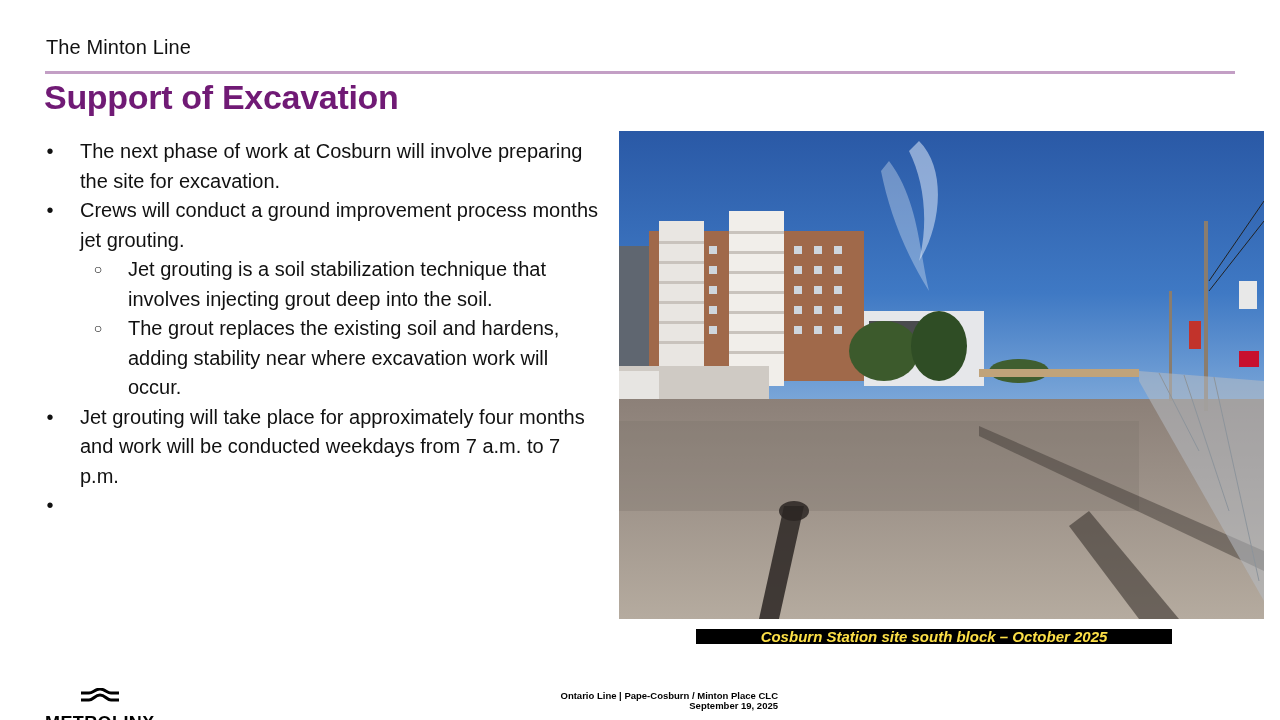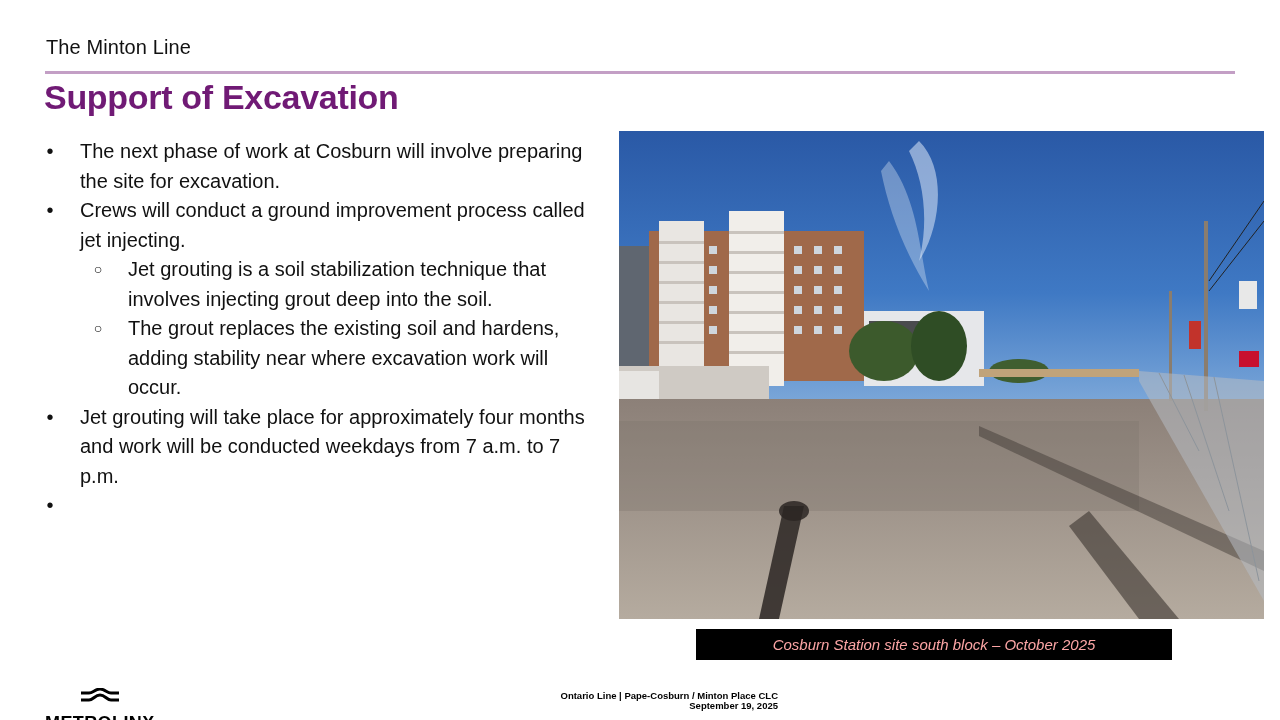--- a/index.html
+++ b/index.html
@@ -33,23 +33,23 @@
       position: absolute; top: 0; display: inline-block; width: 20px; text-align: center;
     }
     .bullets li.l1 .marker { left: 0; }
     .bullets li.l2 .marker { left: 48px; font-size: 14px; }
     .photo {
       position: absolute; left: 619px; top: 131px; width: 645px; height: 488px;
       overflow: hidden; background: #2f5fa7;
     }
     .photo svg { display: block; }
     .caption {
-      position: absolute; left: 696px; top: 629px; width: 476px; height: 31px;
-      background: #000; color: #fca5a5; font-style: italic; font-size: 15px;
-      display: flex; align-items: center; justify-content: center;
+      position: absolute; left: 696px; top: 629px; width: 476px; height: 15px;
+      background: #000; color: #fde047; font-style: italic; font-size: 15px;
+      display: flex; align-items: center; justify-content: center; font-weight: bold;
     }
     .footer-logo {
       position: absolute; left: 45px; top: 688px; height: 20px;
       display: flex; align-items: center; gap: 5px; flex-direction: column;
     }
     .footer-logo .wordmark {
       font-size: 18px; font-weight: 700; letter-spacing: 0.4px; color: #000;
     }
     .footer-center {
       position: absolute; left: 478px; top: 691px; width: 300px;
@@ -65,21 +65,21 @@
   <div class="rule"></div>
   <div class="title">Support of Excavation</div>
 
   <ul class="bullets">
     <li class="l1">
       <span class="marker">•</span>
       <span>The next phase of work at Cosburn will involve preparing the site for excavation.</span>
     </li>
     <li class="l1">
       <span class="marker">•</span>
-      <span>Crews will conduct a ground improvement process called jet injecting.</span>
+      <span>Crews will conduct a ground improvement process months jet grouting.</span>
     </li>
     <li class="l2">
       <span class="marker">○</span>
       <span>Jet grouting is a soil stabilization technique that involves injecting grout deep into the soil.</span>
     </li>
     <li class="l2">
       <span class="marker">○</span>
       <span>The grout replaces the existing soil and hardens, adding stability near where excavation work will occur.</span>
     </li>
     <li class="l1">

